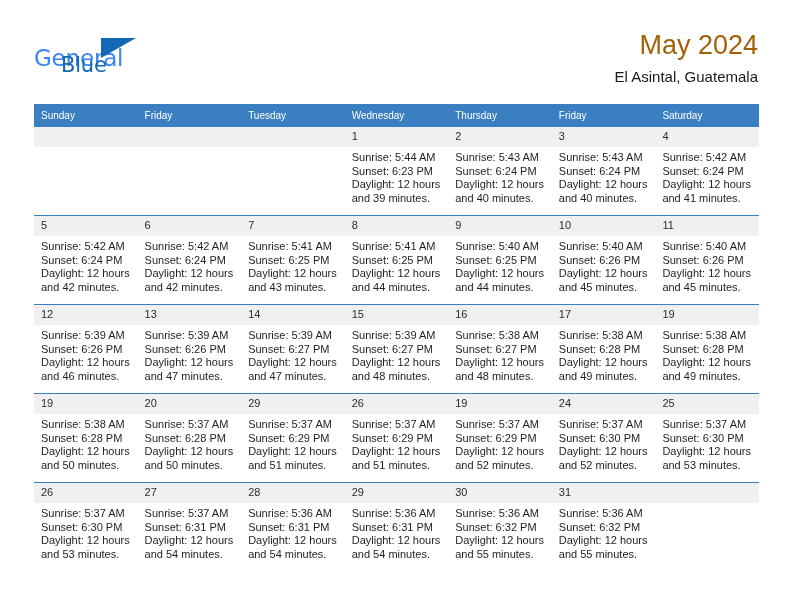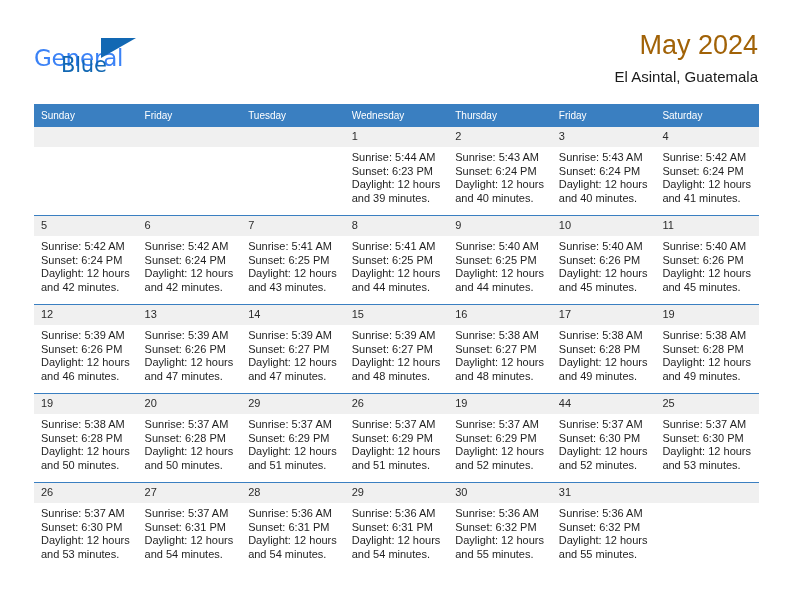--- a/index.html
+++ b/index.html
@@ -388,21 +388,21 @@
           </td>
           <td>
             <div class="daynum">19</div>
             <div class="dayinfo">
               <div>Sunrise: 5:37 AM</div>
               <div>Sunset: 6:29 PM</div>
               <div class="daylight-line">Daylight: 12 hours and 52 minutes.</div>
             </div>
           </td>
           <td>
-            <div class="daynum">44</div>
+            <div class="daynum">24</div>
             <div class="dayinfo">
               <div>Sunrise: 5:37 AM</div>
               <div>Sunset: 6:30 PM</div>
               <div class="daylight-line">Daylight: 12 hours and 52 minutes.</div>
             </div>
           </td>
           <td>
             <div class="daynum">25</div>
             <div class="dayinfo">
               <div>Sunrise: 5:37 AM</div>

